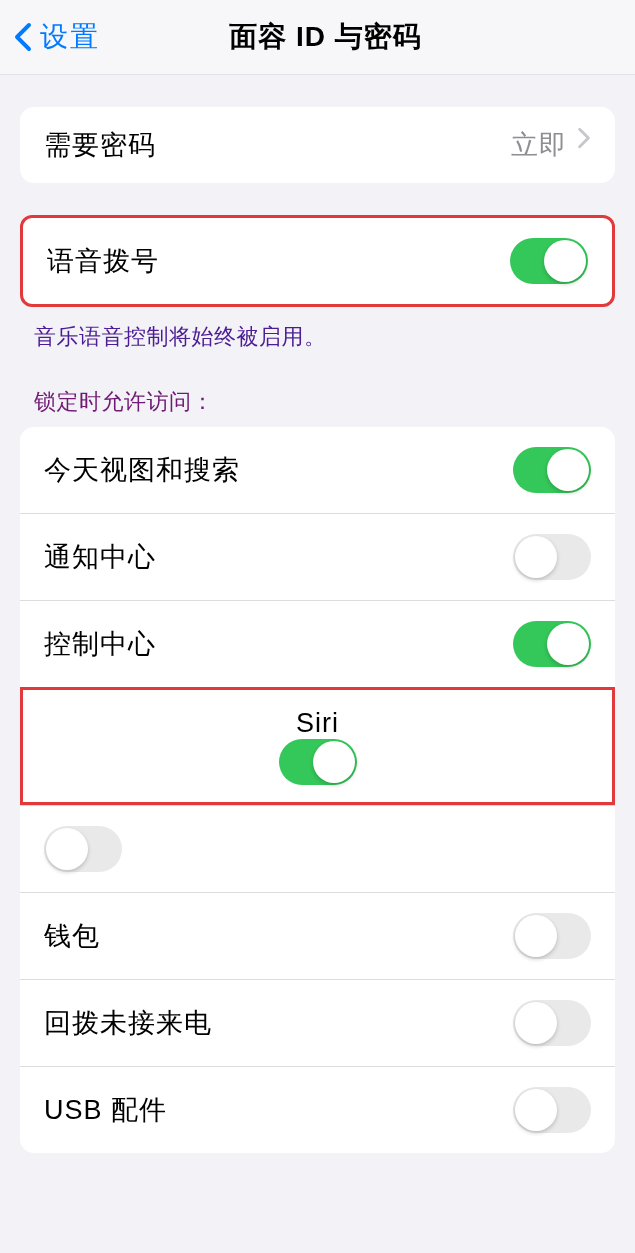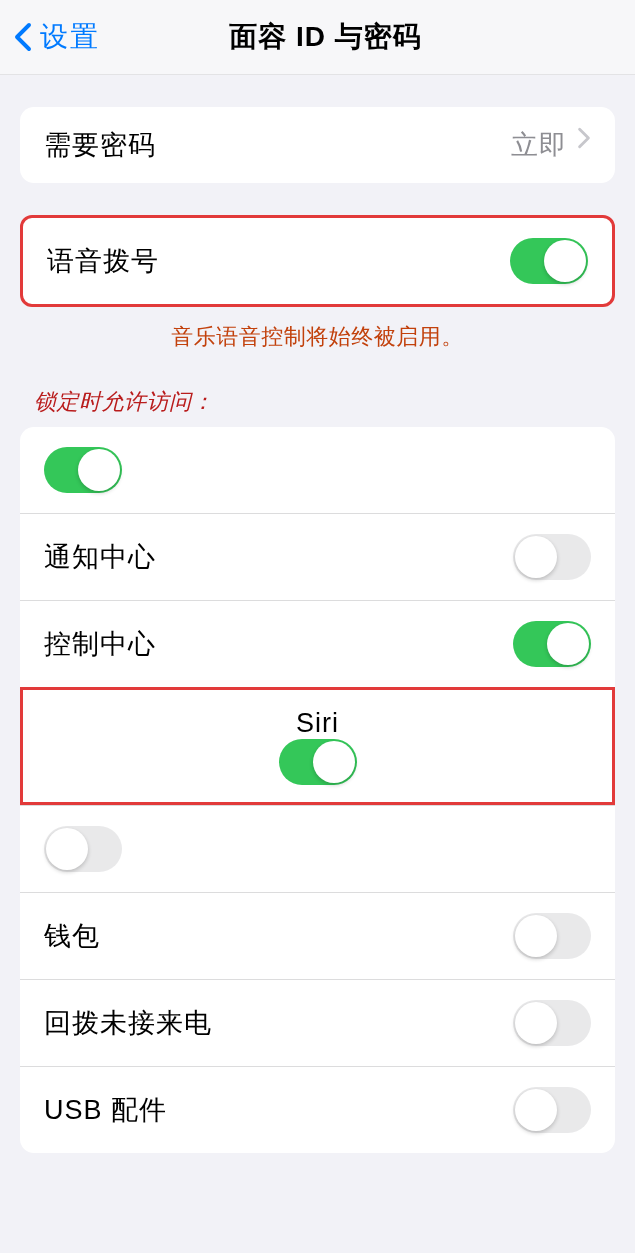--- a/index.html
+++ b/index.html
@@ -93,31 +93,29 @@
       letter-spacing: 1px;
     }
     .chevron-right {
       width: 14px;
       height: 22px;
       color: #c7c7cc;
     }
     .footer-text {
       margin: 14px 34px 0 34px;
       font-size: 22px;
-      color: #c2410c;
+      color: #4c1d95;
       letter-spacing: 0.5px;
       line-height: 1.45;
-      text-align: center;
     }
     .section-header {
       margin: 34px 34px 10px 34px;
       font-size: 22px;
-      color: #b91c1c;
+      color: #701a75;
       letter-spacing: 0.5px;
-      font-style: italic;
     }
     .group.tight {
       margin-top: 6px;
     }
     .toggle {
       width: 78px;
       height: 46px;
       border-radius: 23px;
       position: relative;
       flex-shrink: 0;
@@ -178,20 +176,21 @@
       <div class="toggle on">
           <div class="knob"></div>
         </div>
     </div>
   </div>
   <div class="footer-text">音乐语音控制将始终被启用。</div>
 
   <div class="section-header">锁定时允许访问：</div>
   <div class="group tight" id="lock-access-group">
   <div class="row">
+        <div class="row-label">今天视图和搜索</div>
         <div class="toggle on">
           <div class="knob"></div>
         </div>
       </div>
       <div class="row">
         <div class="row-label">通知中心</div>
         <div class="toggle off">
           <div class="knob"></div>
         </div>
       </div>

